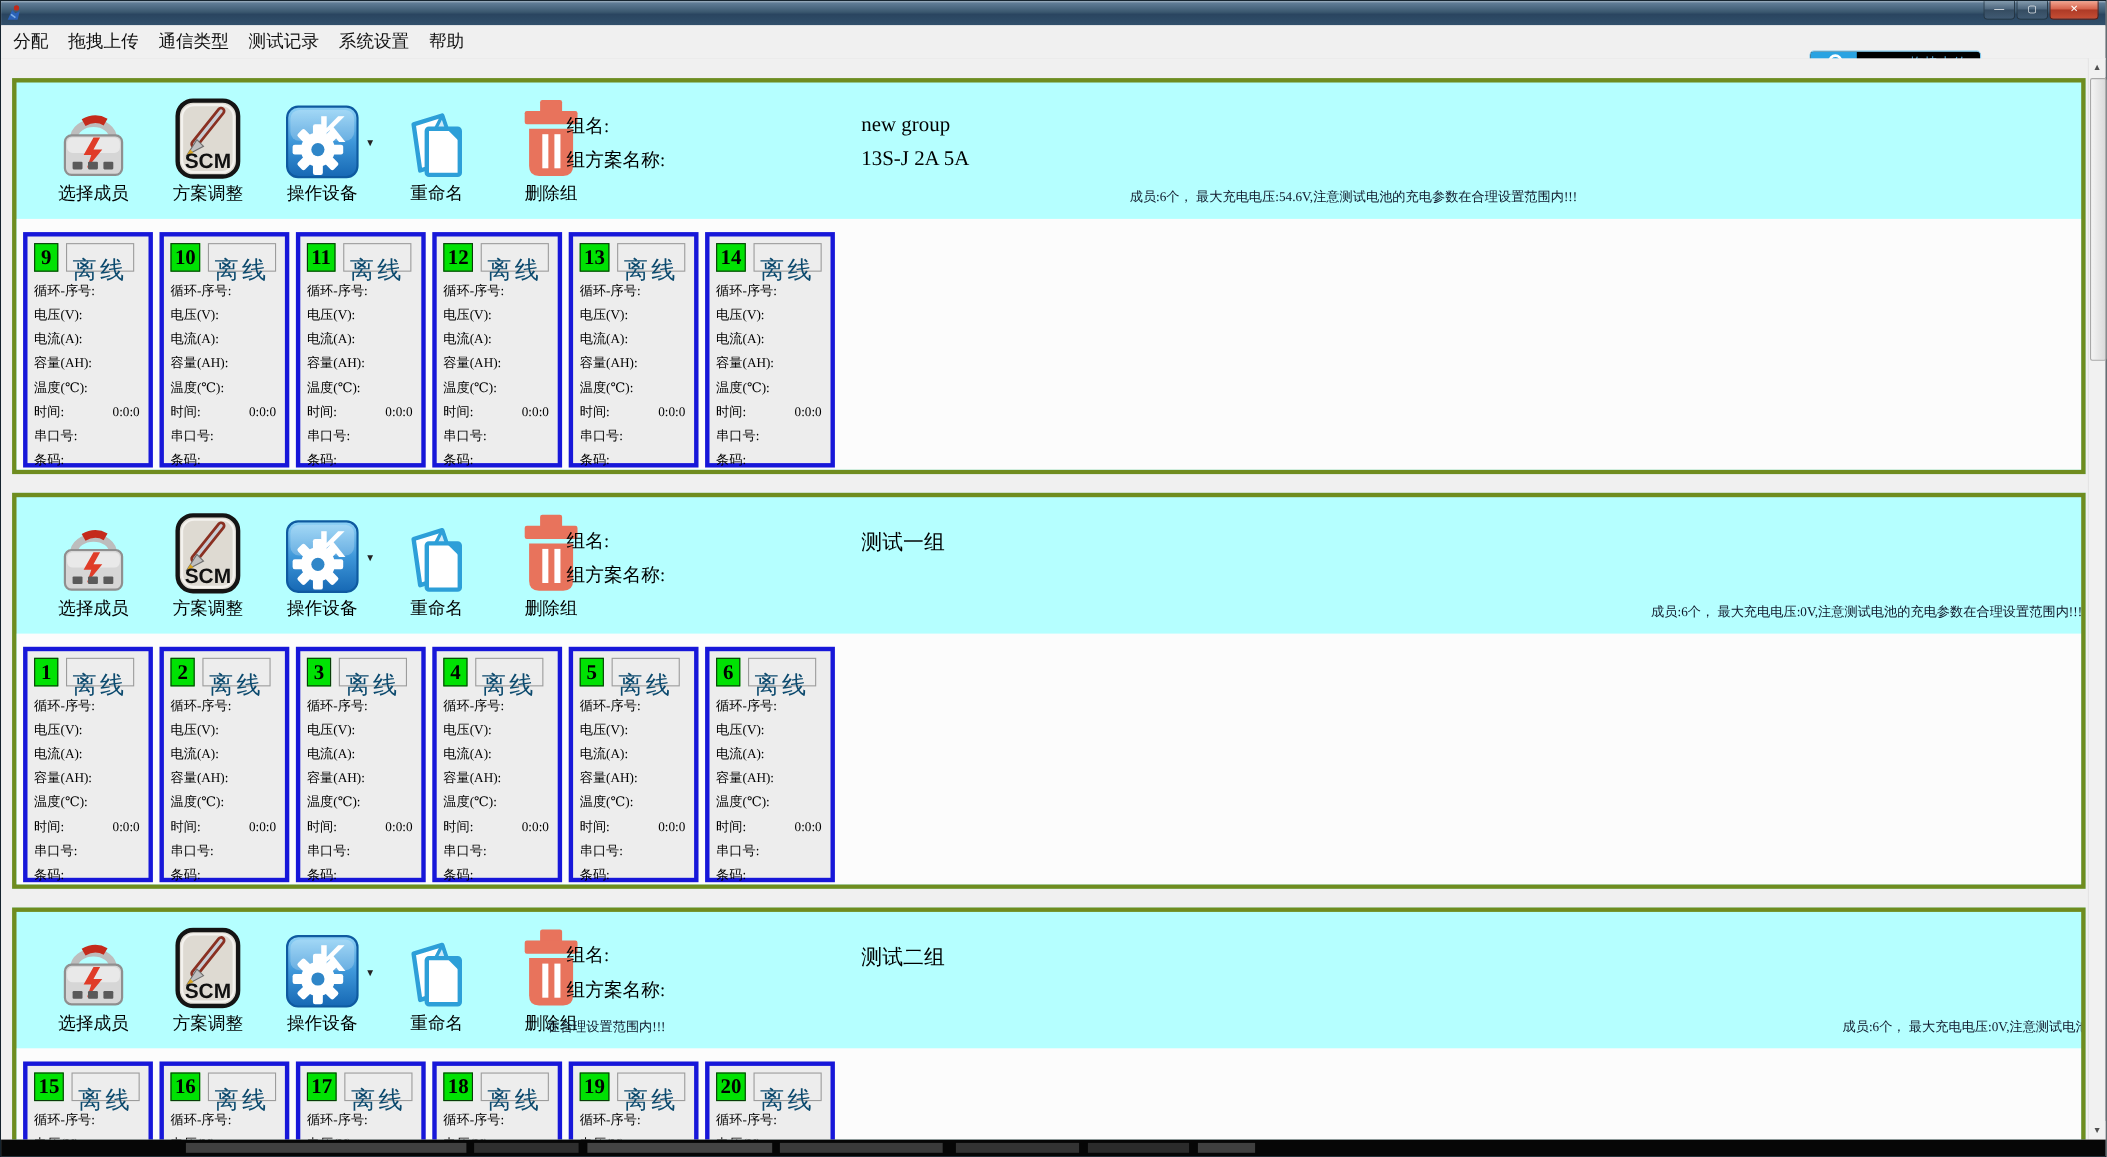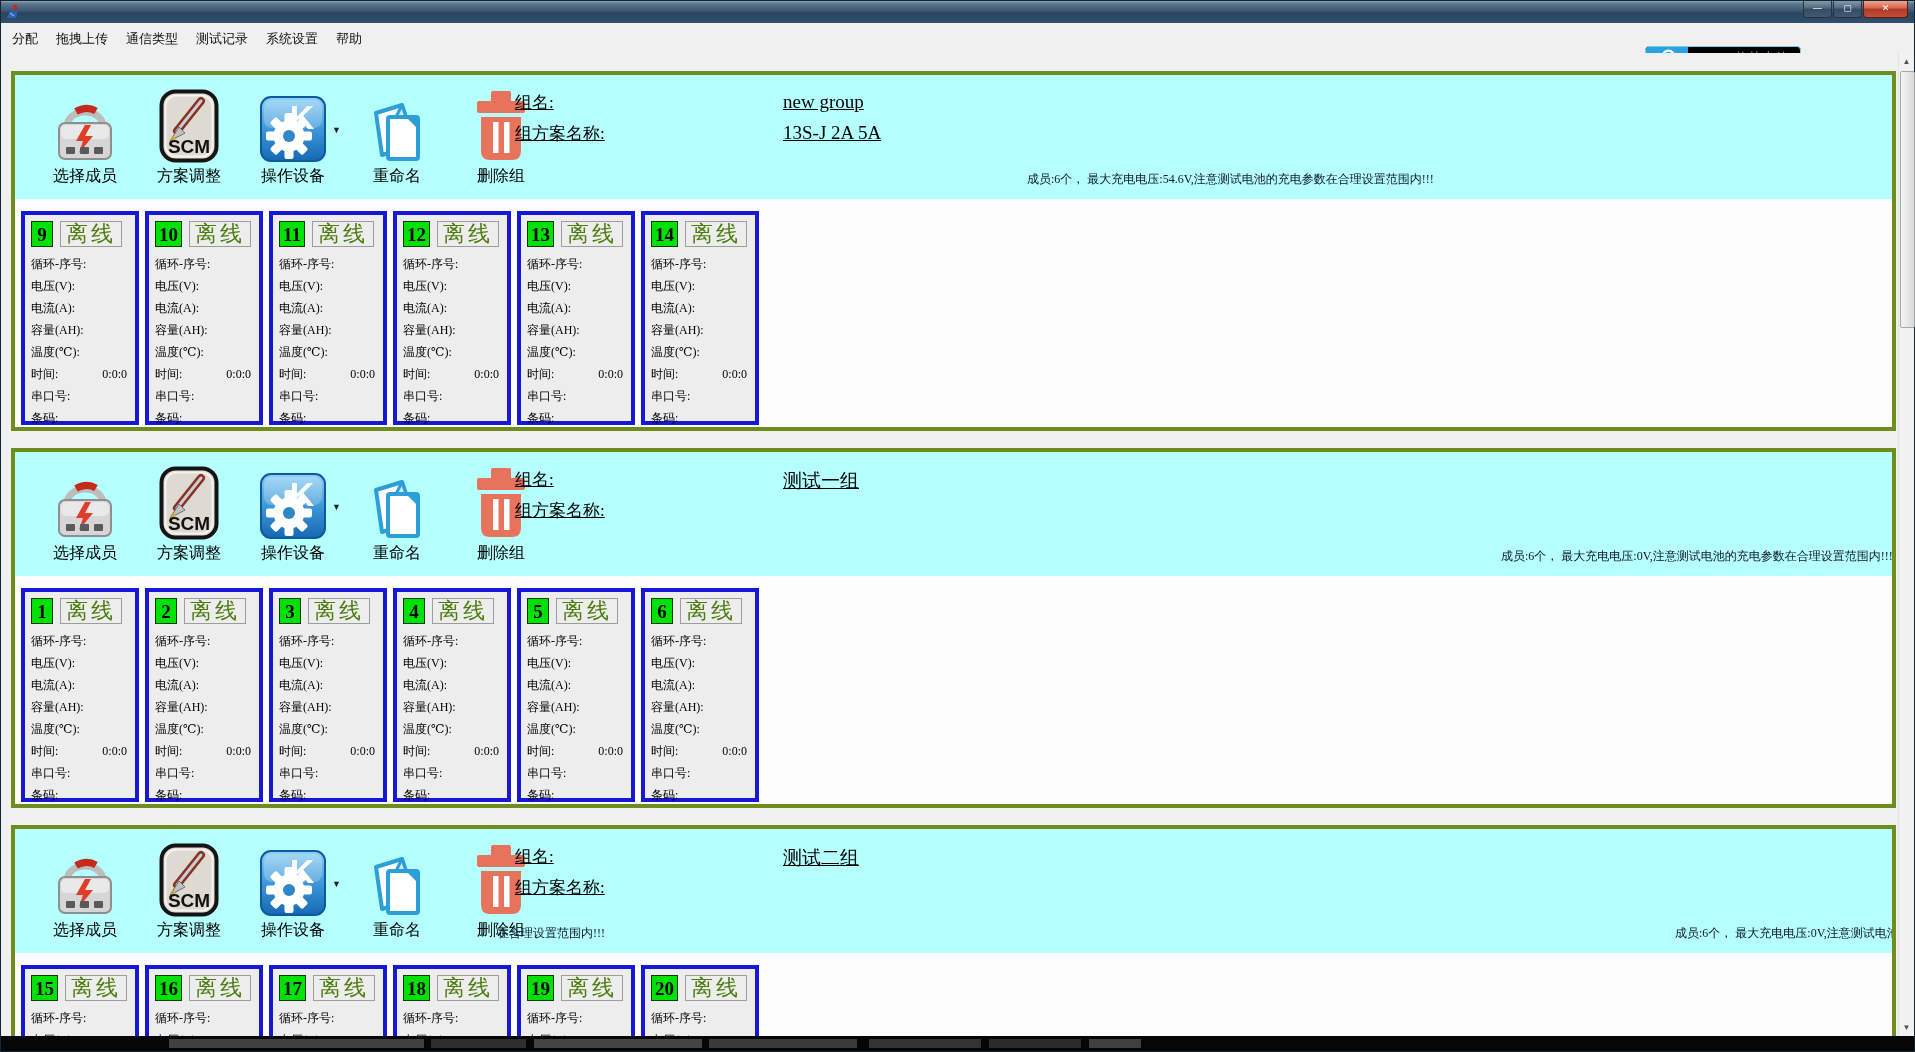--- a/index.html
+++ b/index.html
@@ -28,21 +28,21 @@
     width:45px;
     background:linear-gradient(180deg,#F2A590 0%,#D6634C 45%,#AE3A26 50%,#C54E35 100%);
     border-color:#5E1B10;
   }
 
   
   .menubar{
     position:absolute;top:22px;left:0;right:0;height:30px;background:#F0F0F0;
     border-bottom:1px solid #D9D9D9;display:flex;align-items:center;padding-left:2px;
   }
-  .menu-item{font-size:13px;color:#111;padding:0 9px;line-height:29px;cursor:pointer;}
+  .menu-item{font-size:16px;color:#111;padding:0 9px;line-height:29px;cursor:pointer;}
   .upload-btn{
     position:absolute;right:113px;top:23px;height:22px;display:flex;cursor:pointer;
     border:1px solid #7FC7EC;border-radius:4px;overflow:hidden;background:#000000;gap:36px;
   }
   .upload-icon{width:42px;background:#29A3E2;display:flex;align-items:center;justify-content:center;}
   .upload-label{color:#4FA9DA;font-size:13px;line-height:21px;padding:0 12px;}
 
   
   .content{
     position:absolute;top:52px;bottom:15px;left:0;right:16px;background:#F0F0F0;
@@ -52,21 +52,21 @@
     box-sizing:border-box;height:360px;border:4px solid #6F8C1F;background:#B5FFFF;
     margin-bottom:17px;position:relative;overflow:hidden;
   }
   .group-header{height:124px;position:relative;}
   .toolbar{position:absolute;left:26px;top:10px;display:flex;gap:16px;}
   .tool-btn{width:88px;display:flex;flex-direction:column;align-items:center;cursor:pointer;}
   .tool-icon{height:78px;display:flex;align-items:flex-end;justify-content:center;position:relative;}
   .tool-label{margin-top:3px;font-weight:normal;font-size:16px;color:#000;white-space:nowrap;}
   .drop-arrow{position:absolute;right:-14px;bottom:28px;font-size:9px;color:#222;}
 
-  .group-meta{position:absolute;left:500px;top:16px;font-family:"Liberation Serif","DejaVu Serif",serif;text-decoration:underline;}
+  .group-meta{position:absolute;left:500px;top:28px;font-family:"Liberation Serif","DejaVu Serif",serif;}
   .meta-row{height:31px;display:flex;align-items:flex-start;}
   .meta-label{width:268px;font-size:17px;color:#000;}
   .meta-value{font-size:19px;color:#000;white-space:nowrap;}
 
   .warning{
     position:absolute;top:96px;color:#0f172a;font-size:12px;white-space:nowrap;
     font-family:"Liberation Serif","DejaVu Serif",serif;
     text-align:right;
   }
   .g0 .warning-right{left:1012px;}
@@ -83,22 +83,22 @@
     width:118px;height:214px;box-sizing:border-box;border:4px solid #1717D9;background:#EDEDED;
     padding:5px 6px 0 6px;flex:0 0 auto;cursor:pointer;
   }
   .card-head{display:flex;align-items:center;height:28px;margin-bottom:5px;}
   .cell-num{
     min-width:22px;padding:0 3px;height:26px;line-height:26px;background:#00E203;border:1px solid #0A3A0A;
     font-weight:bold;font-size:19px;text-align:center;color:#000;
     font-family:"Liberation Serif","DejaVu Serif",serif;box-sizing:border-box;
   }
   .cell-status{
-    margin-left:7px;height:26px;line-height:24px;padding:0 5px;border:1px solid #9C9C9C;
-    color:#4d7c0f;font-size:22px;letter-spacing:3px;white-space:nowrap;
+    margin-left:7px;height:26px;line-height:24px;padding:12px 5px;border:1px solid #9C9C9C;
+    color:#0c4a6e;font-size:22px;letter-spacing:3px;white-space:nowrap;
     font-family:"Liberation Serif","DejaVu Serif",serif;box-sizing:border-box;
   }
   .frow{
     display:flex;font-size:12px;height:22px;align-items:center;color:#000;
     font-family:"Liberation Serif","DejaVu Serif",serif;
   }
   .fval{margin-left:auto;padding-right:2px;}
 
   
   .scrollbar{

